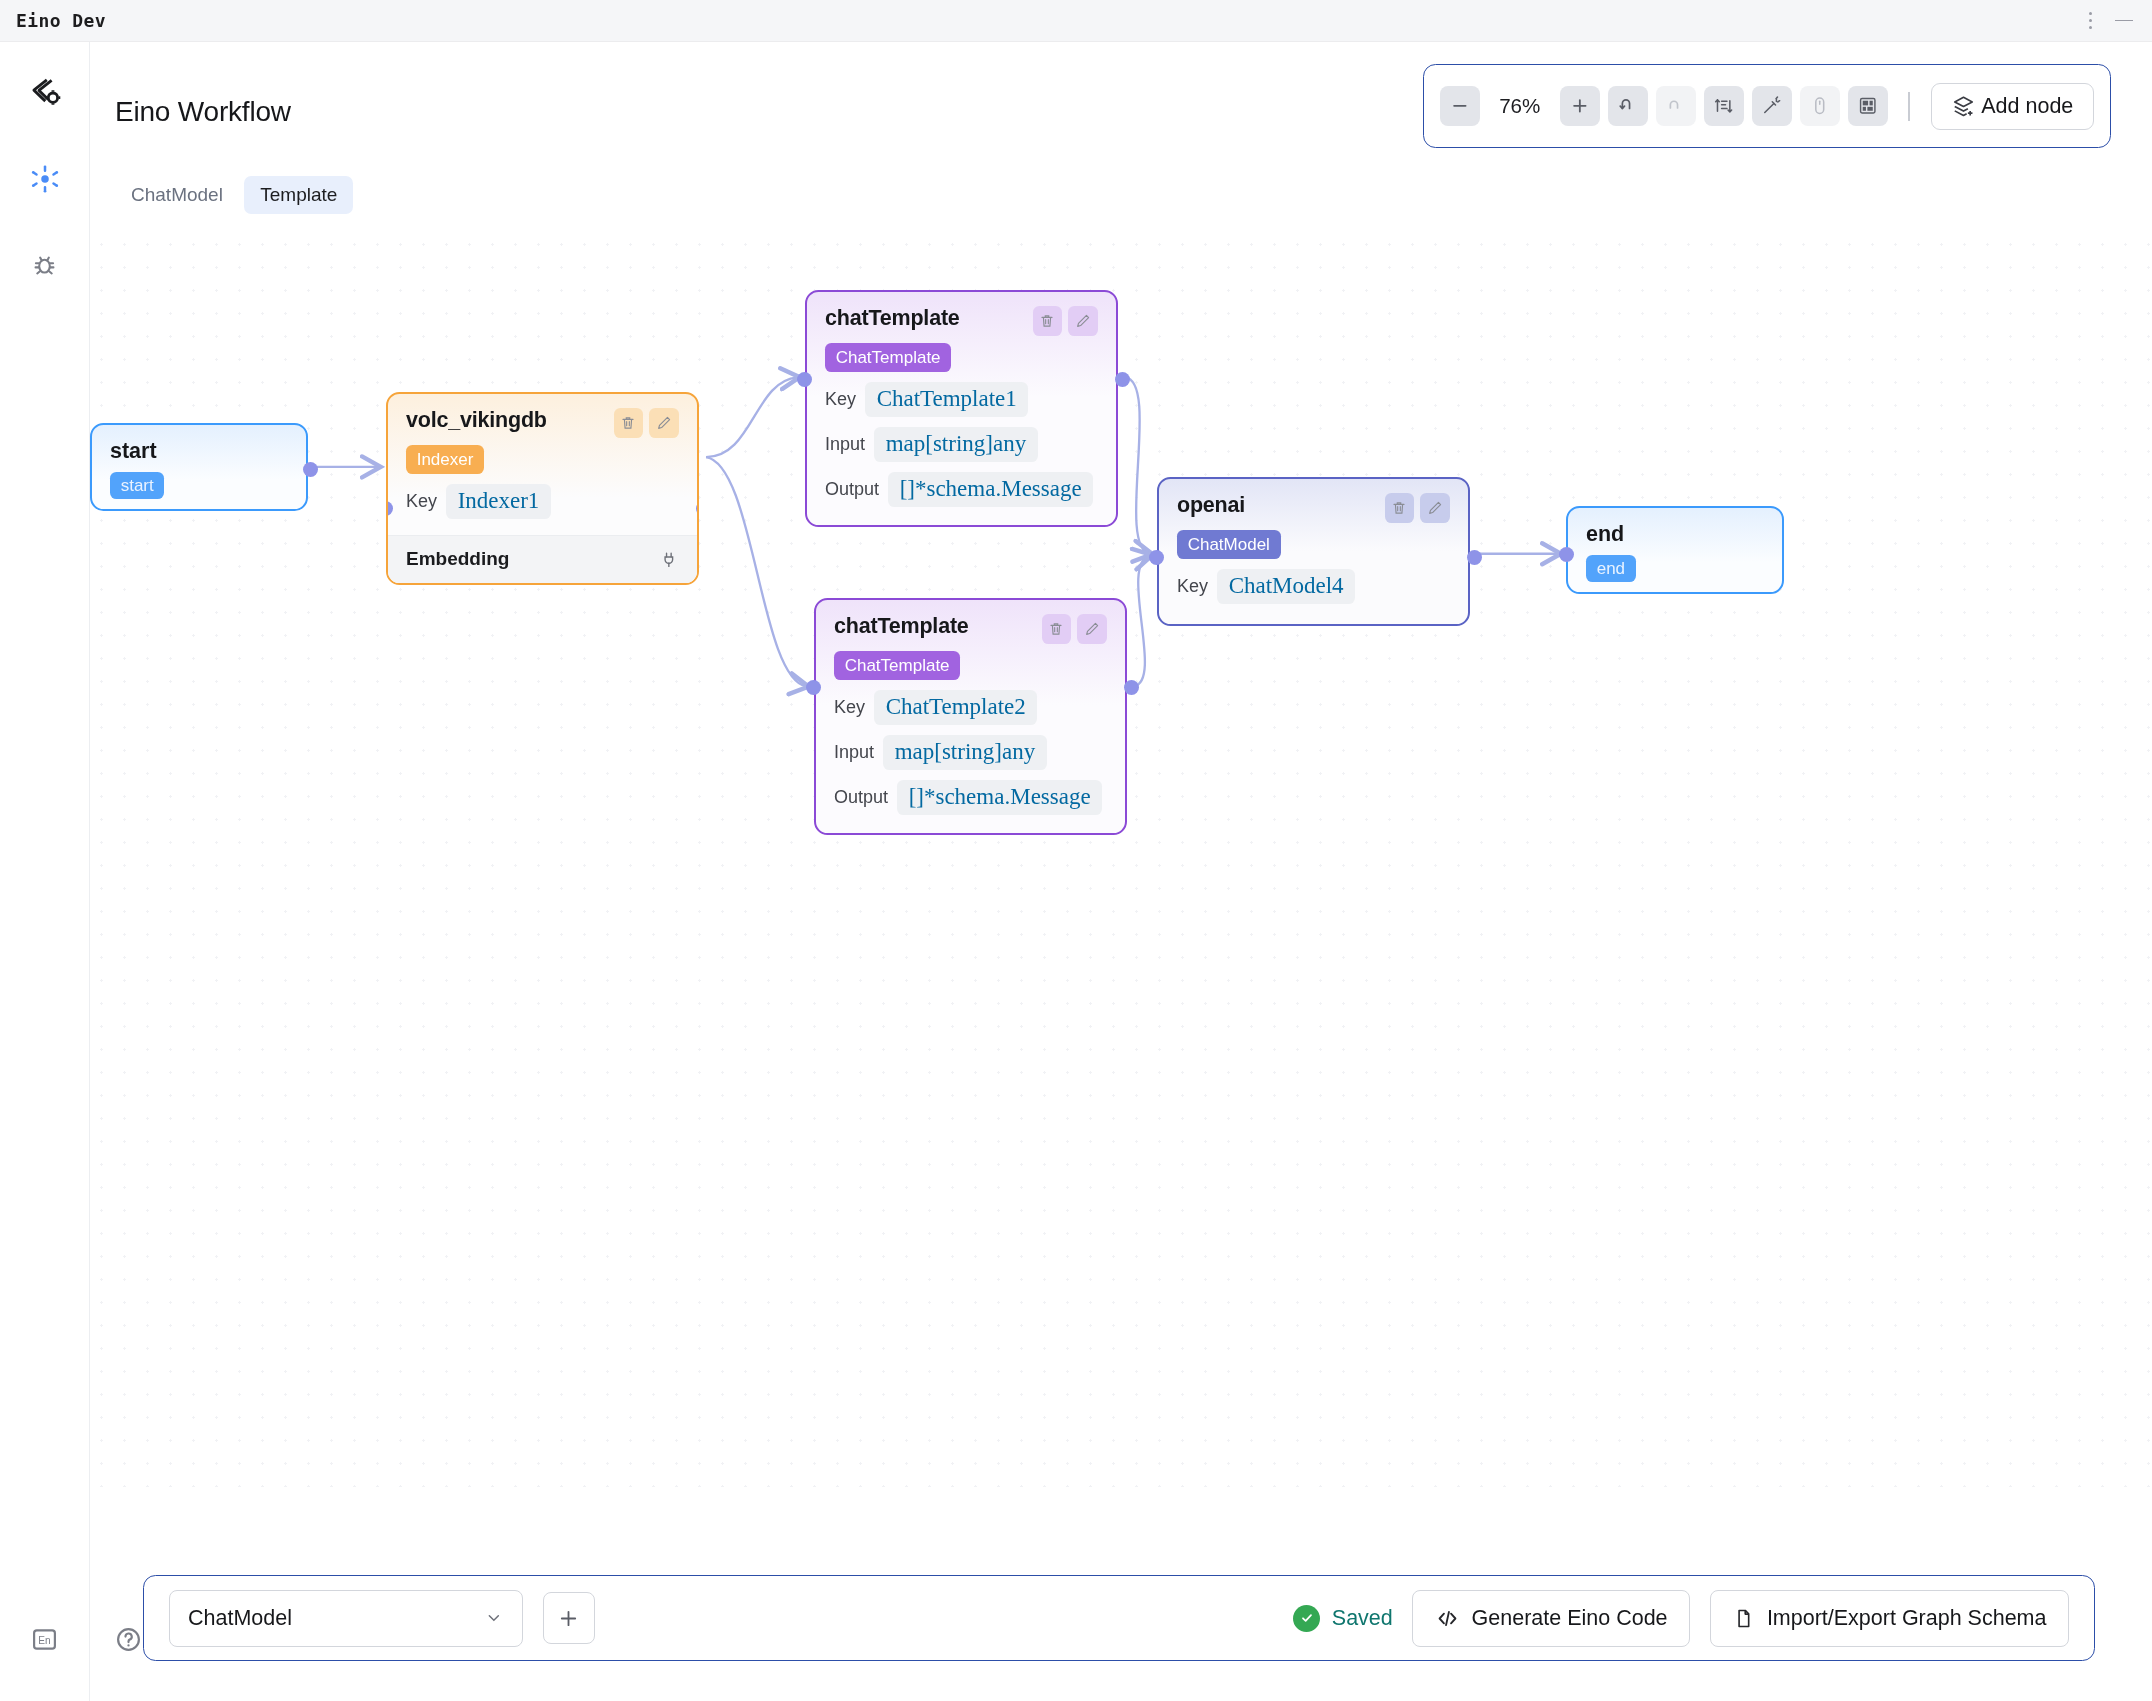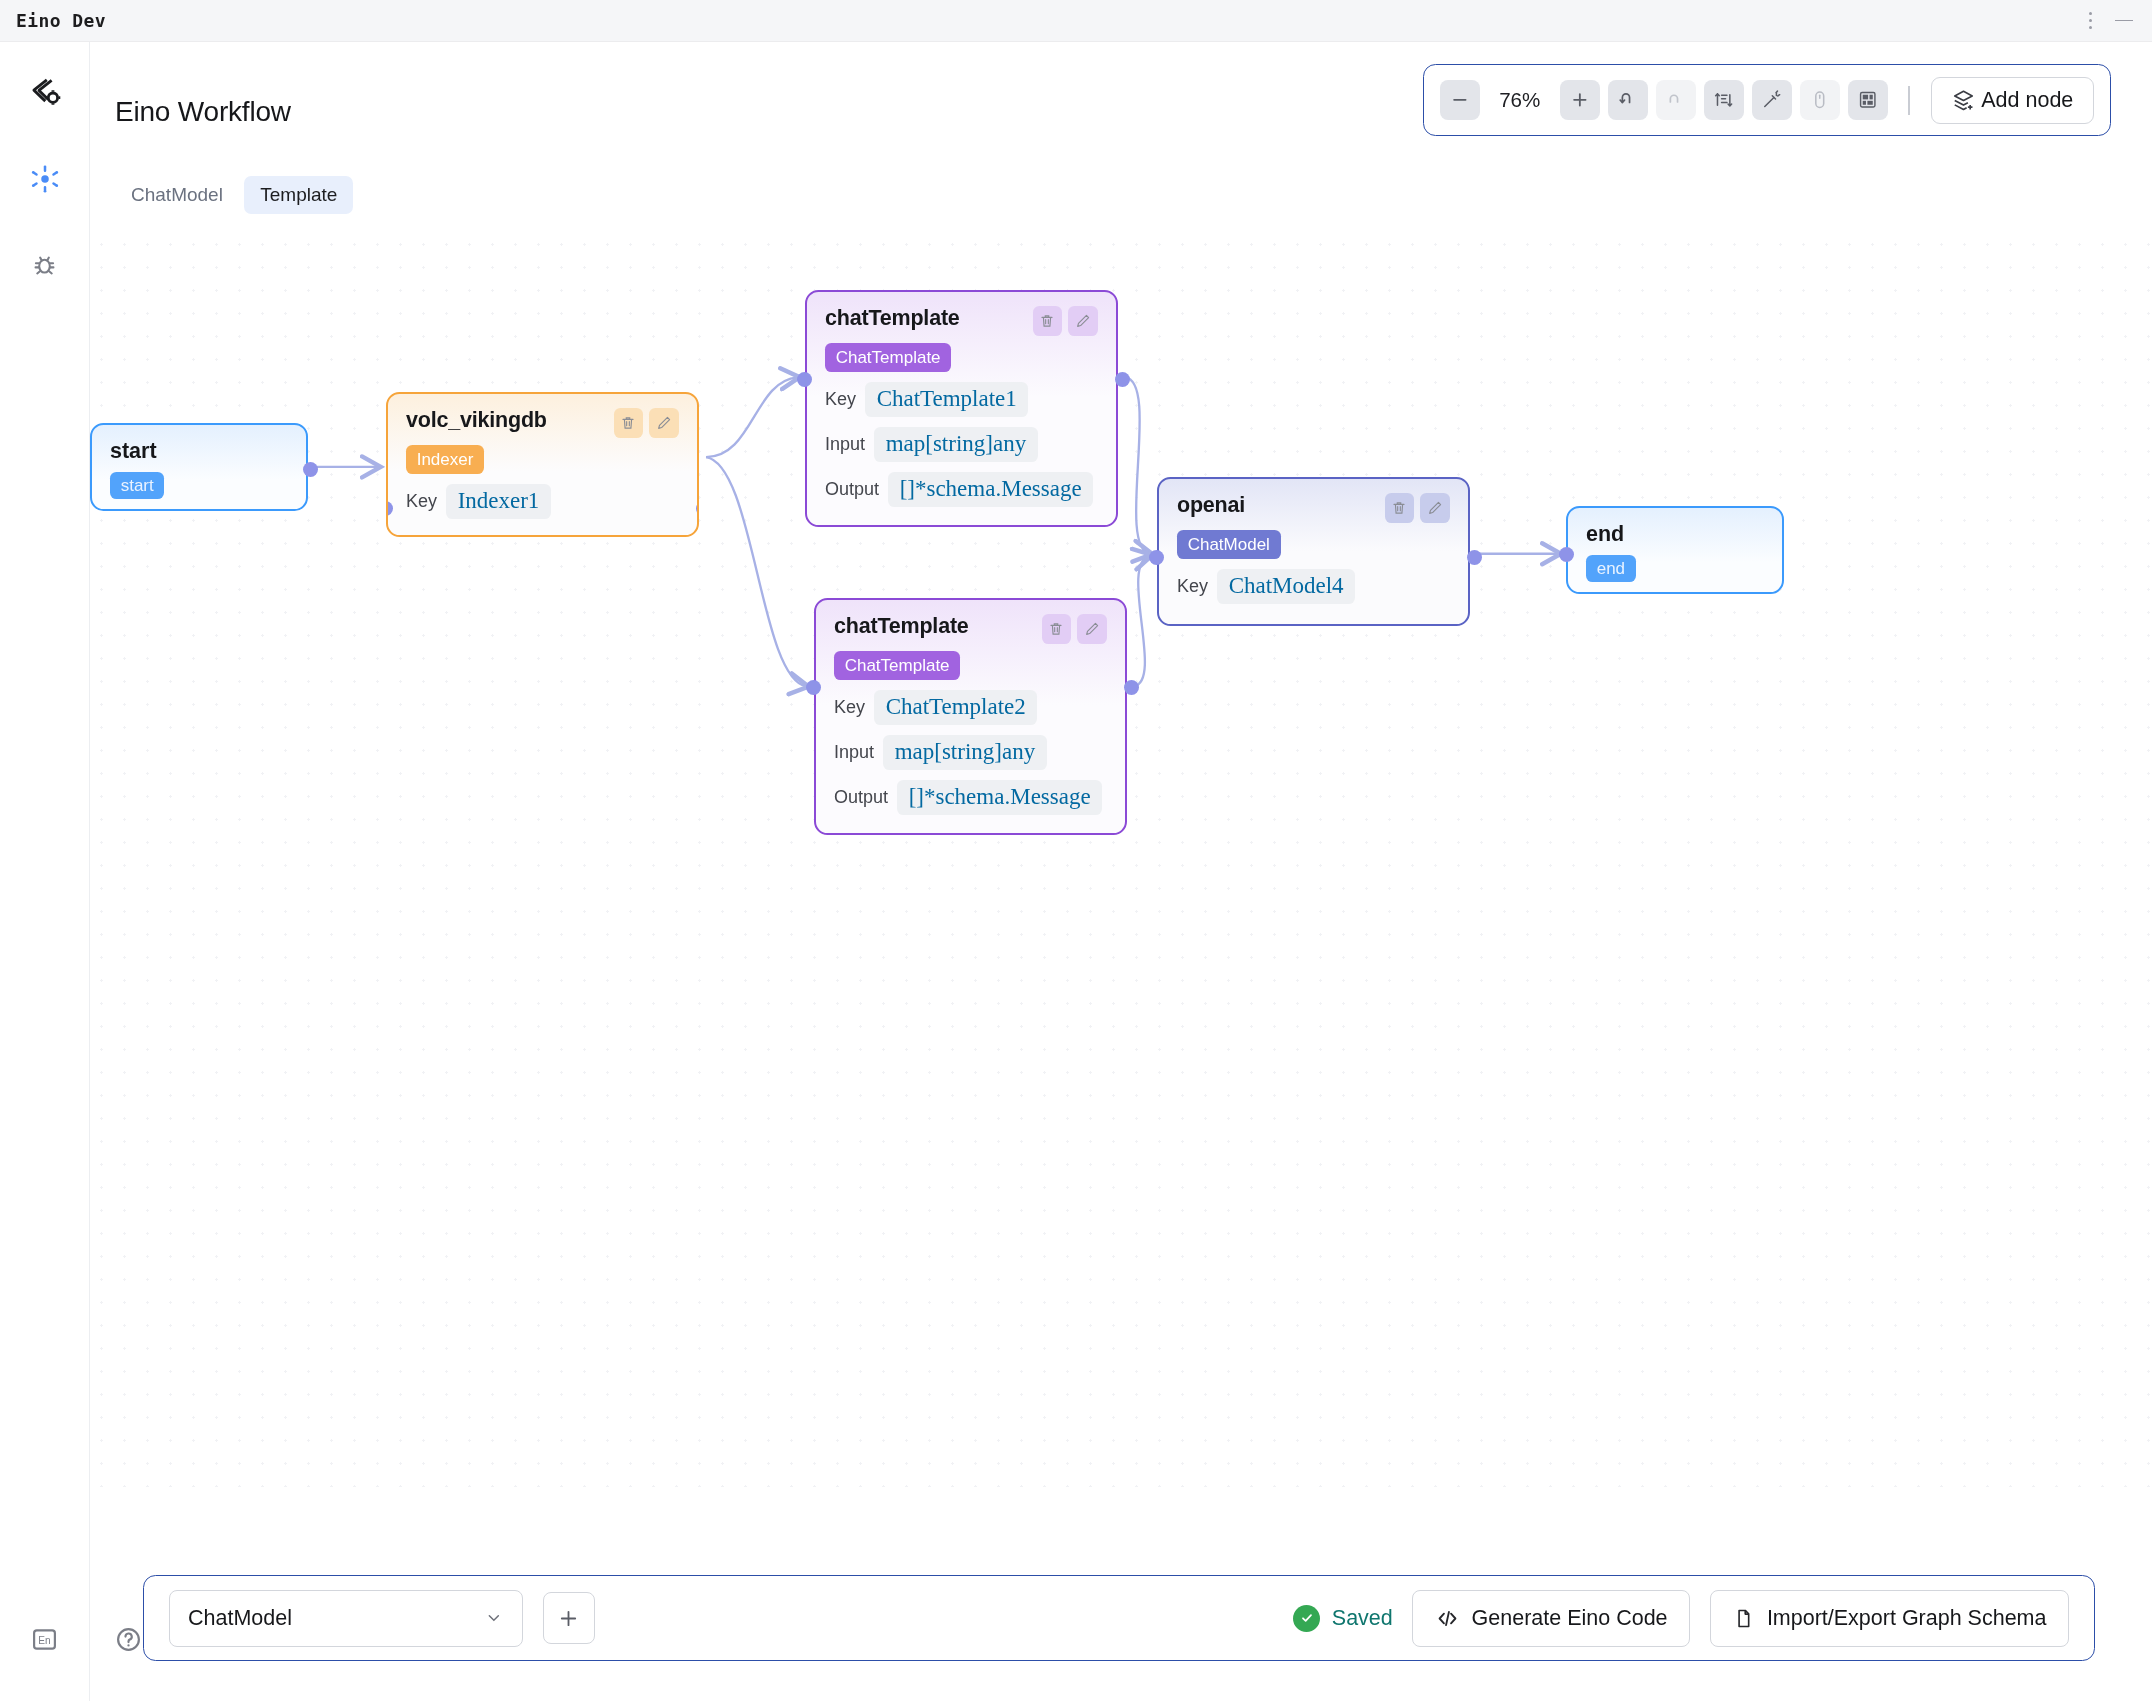--- a/index.html
+++ b/index.html
@@ -117,21 +117,21 @@
     background: linear-gradient(180deg, #e2e5f6 0%, #fbfbfd 50%);
     padding: 14.3px 18px 19.7px 18px;
   }
   .node-model .nbtn { background: #c7ccec; }
   .node-model .badge { background: #707ad2; }
 
   .port { position: absolute; width: 15px; height: 15px; border-radius: 50%; background: #8e93e8; }
 
   
   .toolbar {
-    position: absolute; right: 41px; top: 64px; height: 72px;
+    position: absolute; right: 41px; top: 64px; height: 84px;
     border: 1.8px solid #2c4ea8; border-radius: 12.5px; background: #ffffff;
     display: flex; align-items: center; padding: 0 16px; gap: 8px;
   }
   .tbtn {
     width: 40px; height: 40px; border-radius: 8px; background: #e3e5ea;
     display: flex; align-items: center; justify-content: center; cursor: pointer;
   }
   .tbtn.disabled { background: #f2f3f5; }
   .zoomval { font-size: 20.6px; color: #1d1e22; padding: 0 9px; min-width: 64px; text-align: center; }
   .tsep { width: 1.8px; height: 29px; background: #c9ccd3; margin: 0 12.5px; }
@@ -353,20 +353,28 @@
         </div>
       </div>
       <div style="margin-top:7.2px;">
         <span class="badge">Indexer</span>
       </div>
       <div class="kvrow">
         <span class="kvkey">Key</span>
         <span class="kvval">Indexer1</span>
       </div>
     </div>
+    <div class="footer">
+      <span>Embedding</span>
+      <svg width="19.7" height="19.7" viewBox="0 0 24 24" fill="none" stroke="#6d7078" stroke-width="1.7" stroke-linecap="round">
+        <path d="M9.2 4v4.2M14.8 4v4.2"></path>
+        <path d="M7.4 8.6h9.2v3a4.6 4.6 0 0 1-9.2 0z"></path>
+        <path d="M12 16.2V20"></path>
+      </svg>
+    </div>
     <div class="port" style="left:-9.9px; top:107px;"></div>
     <div class="port" style="left:308px; top:107px;"></div>
 
   </div>
 
   <div class="node node-tpl" style="left:715px; top:57px;">
     <div class="node-hdr">
       <div class="node-title">chatTemplate</div>
       <div class="node-btns">
         <div class="nbtn">

